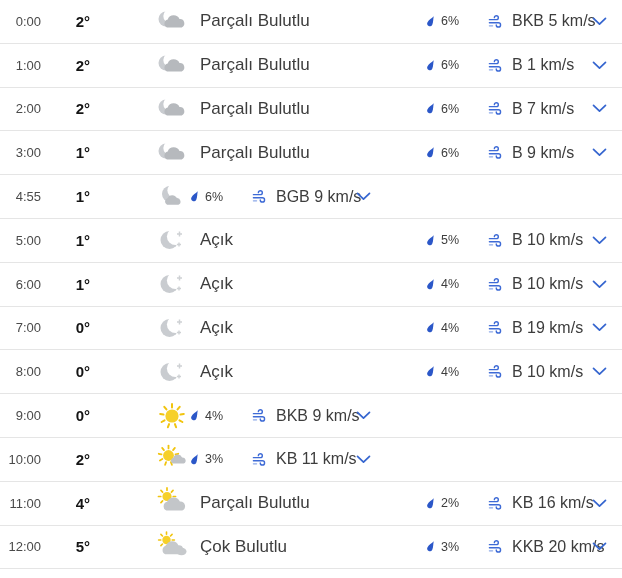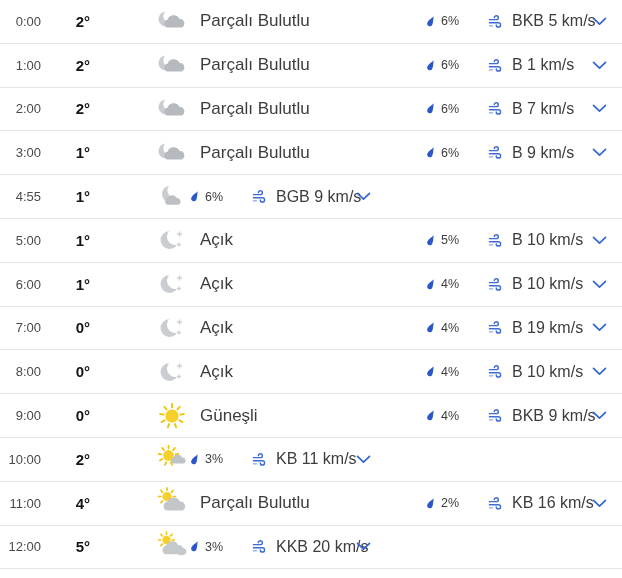--- a/index.html
+++ b/index.html
@@ -413,21 +413,20 @@
           <rect x="15" y="3" width="2" height="5.4" rx="1" fill="#f1c40e" transform="rotate(80 16 16)"></rect>
           <rect x="15" y="3" width="2" height="5.4" rx="1" fill="#f1c40e" transform="rotate(120 16 16)"></rect>
           <rect x="15" y="3" width="2" height="5.4" rx="1" fill="#f1c40e" transform="rotate(160 16 16)"></rect>
           <rect x="15" y="3" width="2" height="5.4" rx="1" fill="#f1c40e" transform="rotate(200 16 16)"></rect>
           <rect x="15" y="3" width="2" height="5.4" rx="1" fill="#f1c40e" transform="rotate(240 16 16)"></rect>
           <rect x="15" y="3" width="2" height="5.4" rx="1" fill="#f1c40e" transform="rotate(280 16 16)"></rect>
           <rect x="15" y="3" width="2" height="5.4" rx="1" fill="#f1c40e" transform="rotate(320 16 16)"></rect>
       <circle cx="16" cy="16" r="6.6" fill="#f6d02a"></circle>
     </svg>
       </div>
-    <div class="col-cond">Güneşli</div>
     <div class="col-precip">
       <span class="drop-icon">
           <svg width="10" height="15" viewBox="0 0 12 16">
     <g transform="rotate(28 6 8)">
       <path d="M6 1 C6.8 4 9.2 7.8 9.2 10.8 a3.2 3.2 0 1 1 -6.4 0 C2.8 7.8 5.2 4 6 1 Z" fill="#2b57c8"></path>
     </g>
           </svg>
         </span>
       <span class="pct">4%</span>
     </div>
@@ -555,20 +554,21 @@
           <rect x="9.7" y="0.2999999999999998" width="1.6" height="3.8" rx="0.8" fill="#f1c40e" transform="rotate(225 10.5 9)"></rect>
           <rect x="9.7" y="0.2999999999999998" width="1.6" height="3.8" rx="0.8" fill="#f1c40e" transform="rotate(270 10.5 9)"></rect>
           <rect x="9.7" y="0.2999999999999998" width="1.6" height="3.8" rx="0.8" fill="#f1c40e" transform="rotate(315 10.5 9)"></rect>
       <circle cx="10.5" cy="9" r="4.2" fill="#f6d02a"></circle>
       <ellipse cx="25.5" cy="20.5" rx="5" ry="3.8" fill="#c6c9cc"></ellipse>
       <g transform="translate(4.5,9.5) scale(1.05)">
             <path d="M4.5 13 A4.3 4.3 0 0 1 5.2 4.9 A6.4 6.4 0 0 1 17 4.6 A4.4 4.4 0 0 1 19.2 13 Z" fill="#c6c9cc"></path>
           </g>
     </svg>
       </div>
+    <div class="col-cond">Çok Bulutlu</div>
     <div class="col-precip">
       <span class="drop-icon">
           <svg width="10" height="15" viewBox="0 0 12 16">
     <g transform="rotate(28 6 8)">
       <path d="M6 1 C6.8 4 9.2 7.8 9.2 10.8 a3.2 3.2 0 1 1 -6.4 0 C2.8 7.8 5.2 4 6 1 Z" fill="#2b57c8"></path>
     </g>
           </svg>
         </span>
       <span class="pct">3%</span>
     </div>

